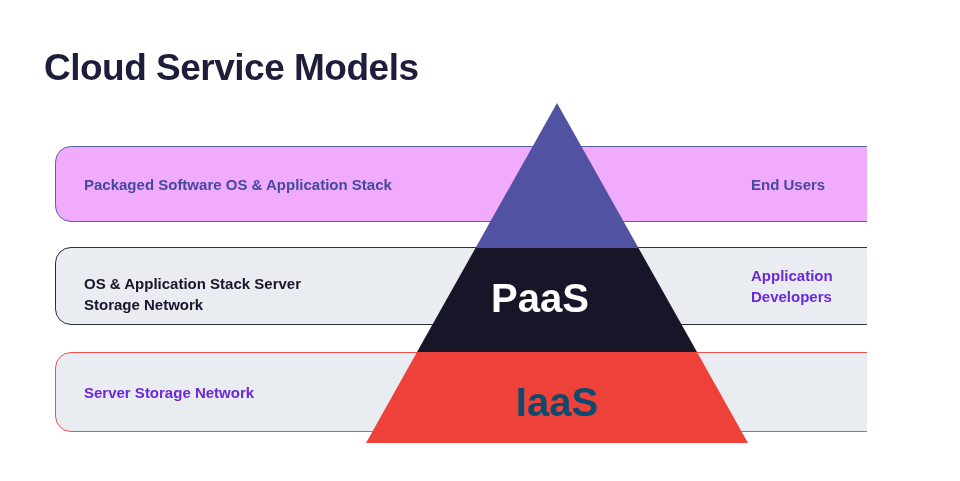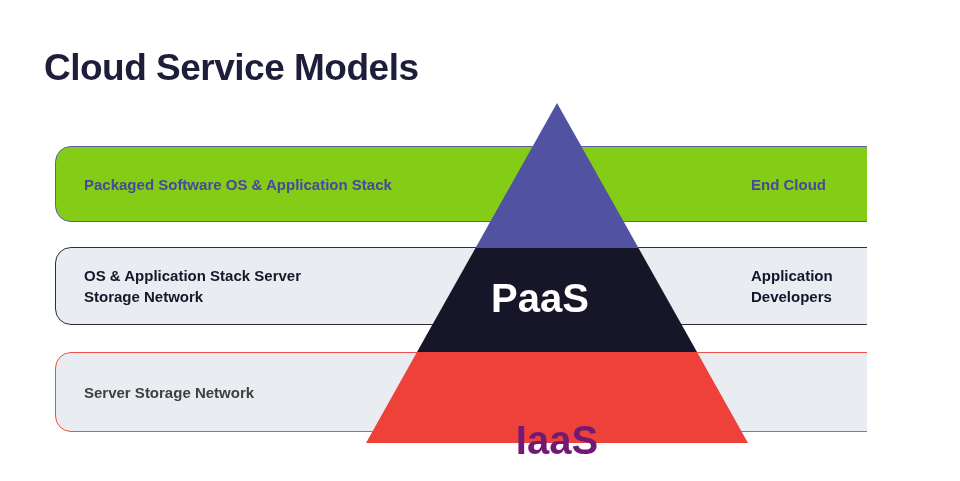--- a/index.html
+++ b/index.html
@@ -63,48 +63,48 @@
   .pyr-label.paas { left: 540px; top: 298px; }
   .pyr-label.iaas { left: 557px; top: 402px; }
 </style>
 </head>
 <body>
 
 <div class="canvas">
 
   <h1 class="page-title" style="color: rgb(30, 29, 58);">Cloud Service Models</h1>
 
-  <div class="band band1" style="border-color: rgb(92, 95, 174); background-color: #84cc16;">
+  <div class="band band1" style="border-color: rgb(92, 95, 174); background-color: #f0abfc;">
     <div class="band-text left" style="color: rgb(71, 73, 160);">
       <div>Packaged Software OS &amp; Application Stack</div>
     </div>
     <div class="band-text right" style="color: rgb(71, 73, 160);">
-      <div>End Cloud</div>
+      <div>End Users</div>
     </div>
   </div>
 
   <div class="band band2" style="border-color: rgb(46, 45, 58); background-color: rgb(233, 236, 241);">
-    <div class="band-text left" style="color: rgb(23, 22, 42);">
+    <div class="band-text left" style="color: rgb(23, 22, 42); margin-top: 8px;">
       <div>OS &amp; Application Stack Server</div>
       <div>Storage Network</div>
     </div>
-    <div class="band-text right" style="color: #0f172a;">
+    <div class="band-text right" style="color: #6d28d9;">
       <div>Application</div>
       <div>Developers</div>
     </div>
   </div>
 
   <div class="band band3" style="border-color: rgb(239, 80, 73); background-color: rgb(233, 236, 241);">
-    <div class="band-text left" style="color: #404040; text-align: right;">
+    <div class="band-text left" style="color: #6d28d9; text-align: right;">
       <div>Server Storage Network</div>
     </div>
   </div>
 
   <svg class="pyramid-svg" viewBox="0 0 960 481">
     <polygon points="557,103 475.5,248 638.5,248" style="fill: rgb(81, 83, 162);"></polygon>
     <polygon points="475.5,248 638.5,248 697,352 417,352" style="fill: rgb(23, 22, 41);"></polygon>
     <polygon points="417,352 697,352 748,443 366,443" style="fill: rgb(238, 65, 58);"></polygon>
   </svg>
 
   <div class="pyr-label paas" style="color: rgb(255, 255, 255);">PaaS</div>
-  <div class="pyr-label iaas" style="color: #701a75; margin-top: 38px;">IaaS</div>
+  <div class="pyr-label iaas" style="color: #0c4a6e;">IaaS</div>
 
 </div>
 
 </body></html>

